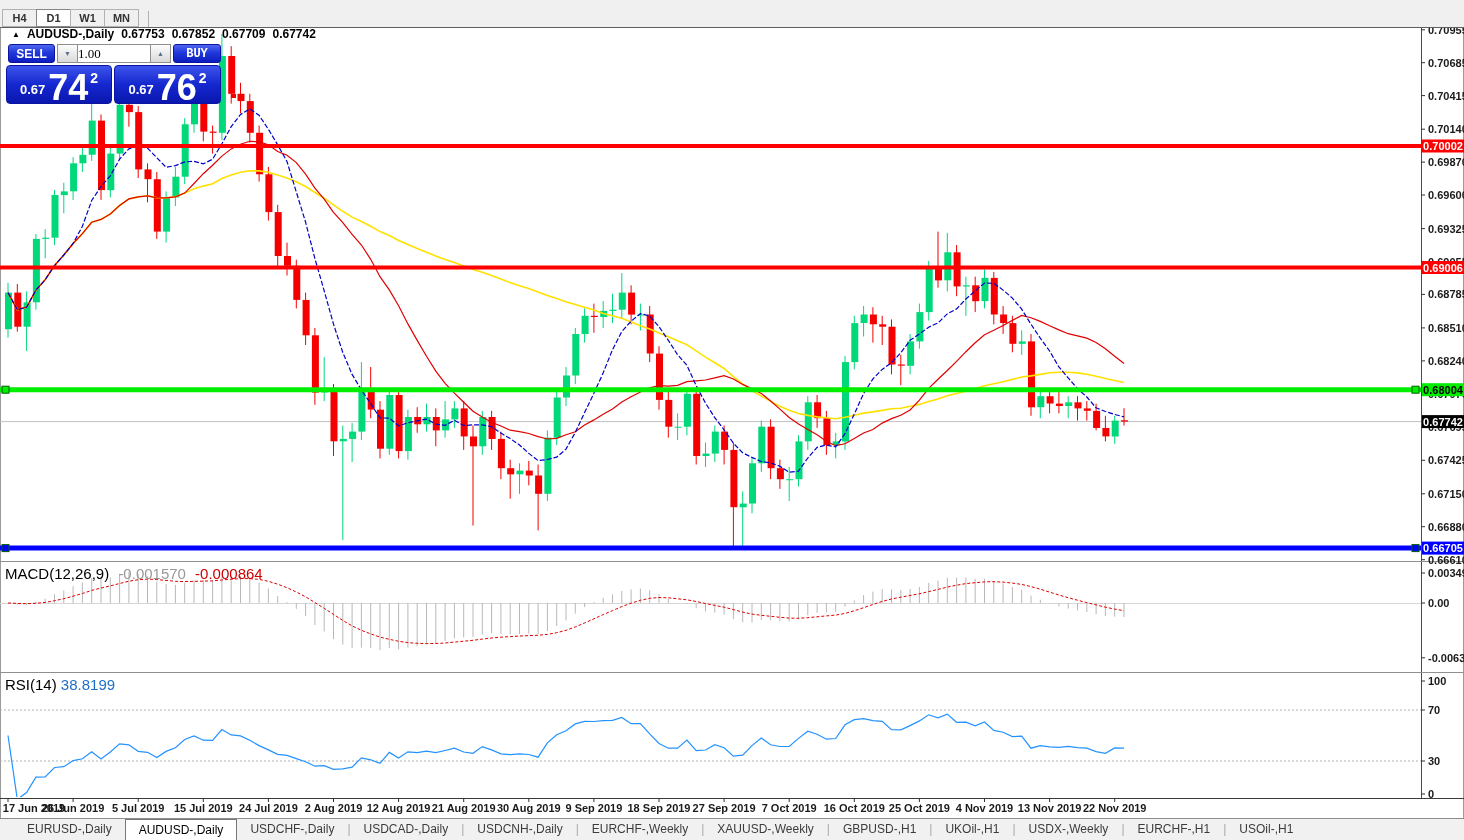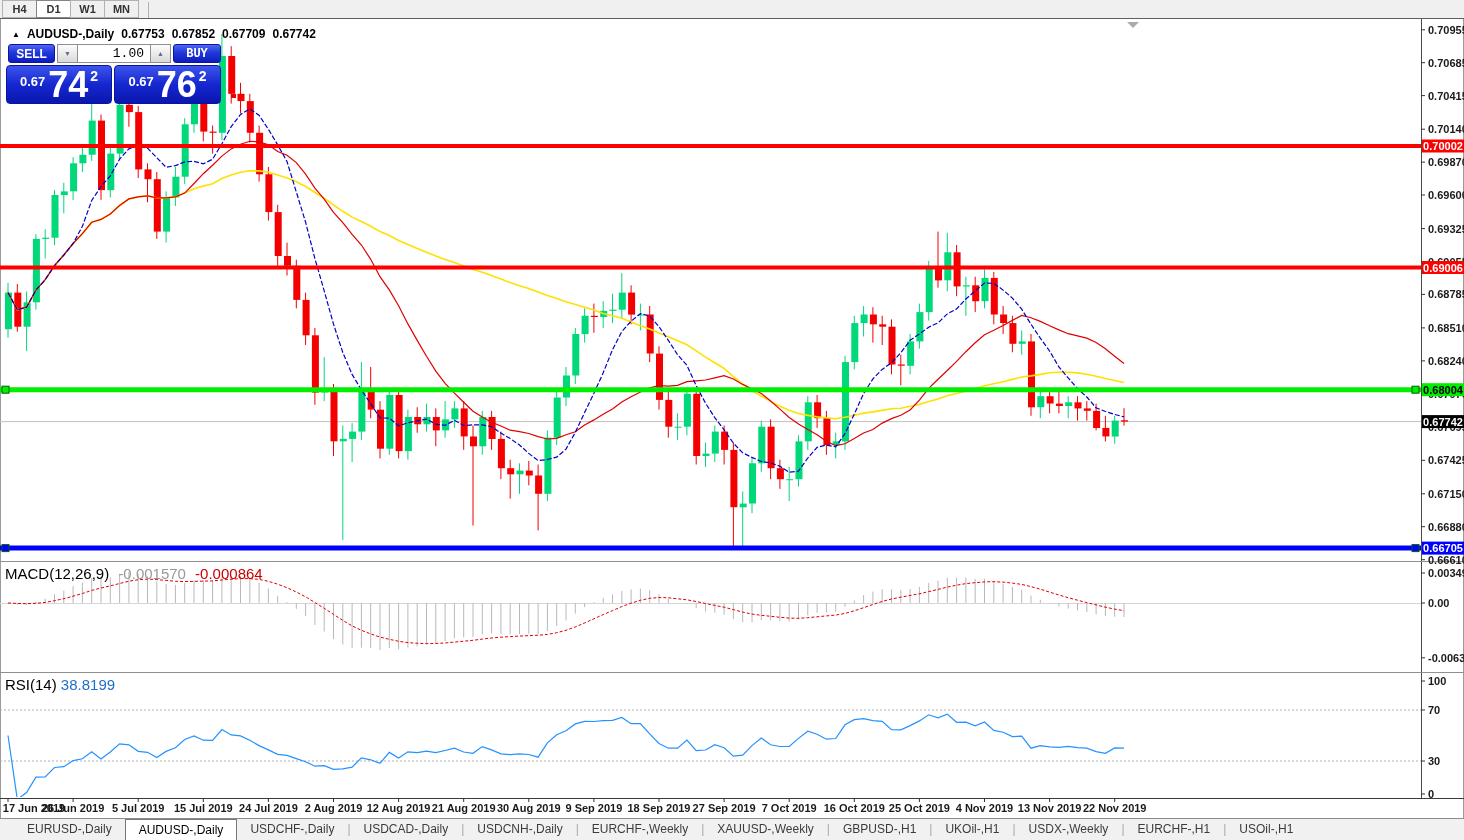--- a/index.html
+++ b/index.html
@@ -3,44 +3,44 @@
 <meta charset="utf-8">
 <style>
   html,body{margin:0;padding:0;}
   body{width:1464px;height:840px;position:relative;background:#ffffff;overflow:hidden;
        font-family:"Liberation Sans",sans-serif;}
   svg text{font-family:"Liberation Sans",sans-serif;}
   .ax{font-size:11px;font-weight:bold;fill:#1a1a1a;}
   .tag{font-size:11px;font-weight:bold;}
   .dt{font-size:11px;font-weight:bold;fill:#1a1a1a;}
   
-  .toolbar{position:absolute;left:0;top:0;width:1464px;height:19px;background:#f0f0f0;
+  .toolbar{position:absolute;left:0;top:0;width:1464px;height:28px;background:#f0f0f0;
            border-bottom:1px solid #5f5f5f;display:flex;align-items:flex-end;padding-left:3px;
            box-sizing:border-box;z-index:5;}
   .tfbtn{height:16px;min-width:27px;padding:0 3px;font-size:11px;font-weight:bold;color:#333;
          background:#f0f0f0;border:1px solid #b2b2b2;margin-left:-1px;display:flex;
          align-items:center;justify-content:center;cursor:default;}
   .tfbtn.active{background:#ffffff;border:1px solid #858585;}
   .tbsep{width:1px;height:16px;background:#b2b2b2;margin-left:9px;}
   
   .quote{position:absolute;left:12px;top:27px;font-size:12px;font-weight:bold;color:#000;z-index:6;white-space:nowrap;}
   .quote .tri{font-size:8px;margin-right:7px;vertical-align:1px;color:#000;}
   .quote span.v{margin-left:7px;}
   
   .tp{position:absolute;left:4px;top:42px;width:222px;height:63px;z-index:7;}
   .tp *{box-sizing:border-box;}
   .btn-blue{position:absolute;background:linear-gradient(#4f66f0,#2038dc 45%,#0e1dbd);
             color:#fff;border:1px solid #0a14a0;border-radius:3px;font-size:12px;font-weight:bold;
             display:flex;align-items:center;justify-content:center;cursor:pointer;}
   .spin{position:absolute;background:linear-gradient(#fdfdfd,#d9d9d9);border:1px solid #8f8f8f;
         color:#5f6f92;font-size:7px;display:flex;align-items:center;justify-content:center;cursor:pointer;}
   .vol{position:absolute;border:1px solid #8f8f8f;border-left:none;border-right:none;
-       text-align:right;font-size:13px;font-family:Liberation Mono, monospace;padding:0 6px 0 0;outline:none;}
+       text-align:left;font-size:13px;font-family:Liberation Serif, serif;padding:0 6px 0 0;outline:none;}
   .pbox{position:absolute;background:linear-gradient(#3d55ec,#1527cf 50%,#0a17ae);
-        border:1px solid #0a14a0;border-radius:4px;color:#fff;display:flex;align-items:center;
+        border:1px solid #0a14a0;border-radius:4px;color:#fff;display:flex;align-items:flex-end;
         justify-content:center;cursor:pointer;}
   .px-small{font-size:13px;font-weight:bold;margin:0 3px 6px 0;}
   .px-big{font-size:36px;line-height:31px;font-weight:bold;}
   .px-sup{font-size:14px;font-weight:bold;margin:0 0 17px 2px;}
   
   .ind-label{position:absolute;font-size:15px;font-weight:normal;color:#000;z-index:6;white-space:nowrap;}
   .macd-v1{color:#999999;margin-left:5px;}
   .macd-v2{color:#cc0000;margin-left:5px;}
   .rsi-v{color:#1e6fc8;}
   

